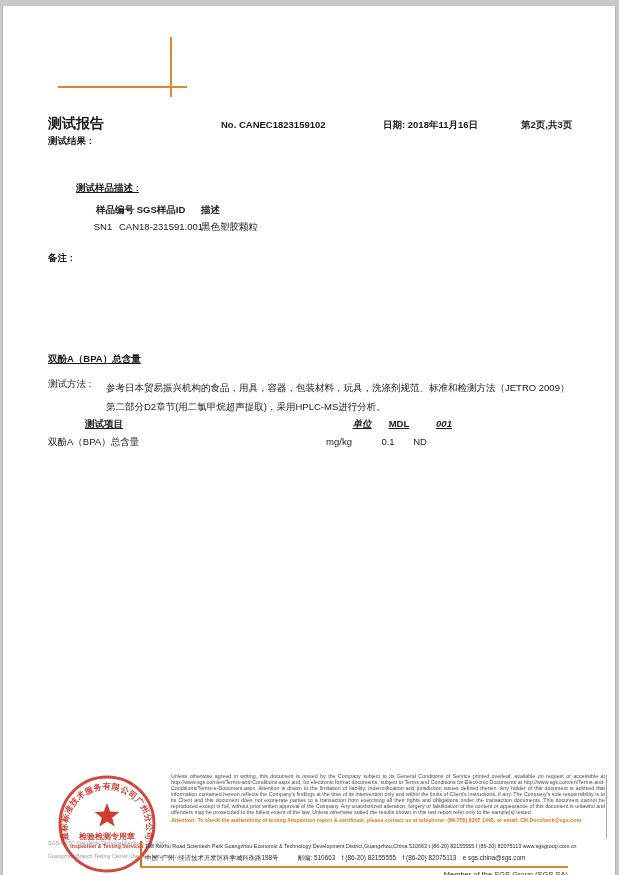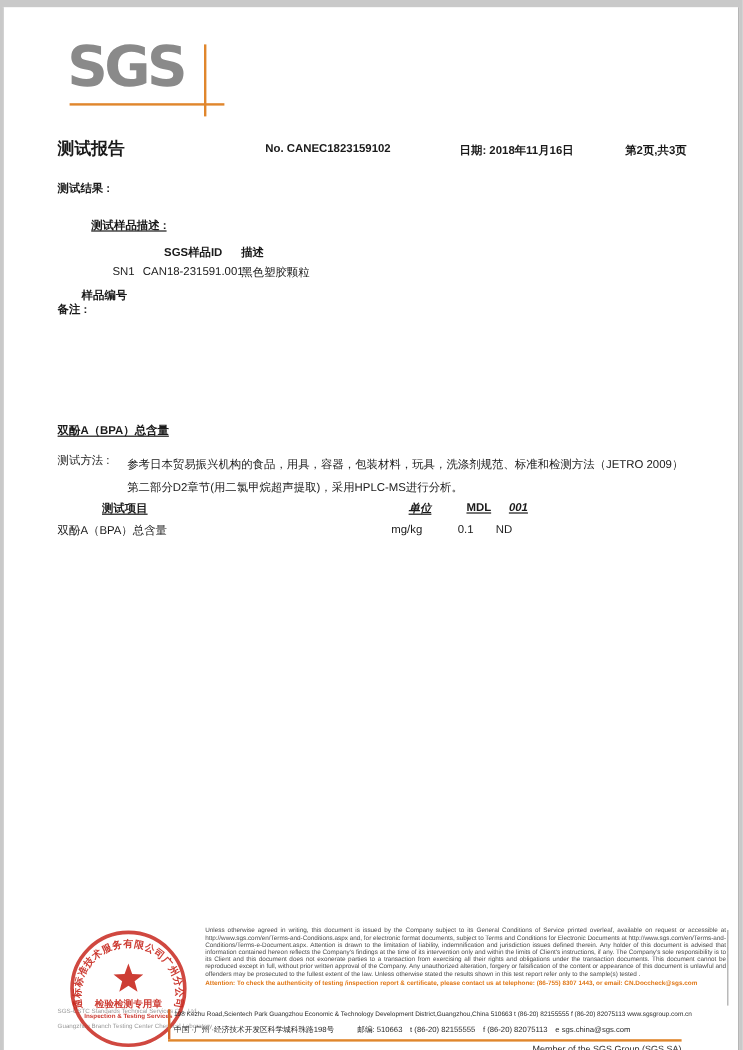--- a/index.html
+++ b/index.html
@@ -25,21 +25,21 @@
   .doc-title { font-size:14px; font-weight:bold; }
   .hdr { font-size:9.5px; font-weight:bold; }
   .b { font-weight:bold; }
   .u { text-decoration:underline; }
   .body-txt { font-size:9.5px; }
   .center { transform:translateX(-50%); white-space:nowrap; }
   .note-line { font-size:9.5px; height:19px; }
   .method { font-size:9.5px; line-height:19px; width:465px; }
   .tbl-hdr { font-size:9.5px; font-weight:bold; text-decoration:underline;padding-left:24px; }
   .tbl-val { font-size:9.5px; }
-  .italic { font-style:italic; }
+  .italic { font-style:italic;margin-left:12px; }
   .legal-block { width:434px; }
   .legal {
     font-size:5.3px; line-height:5.95px; color:#4a4a4a;
     text-align:justify;
   }
   .attention {
     font-size:5.3px; line-height:6px; color:#e07818; font-weight:bold;
     margin-top:1px;
   }
   .company-line { font-size:5.2px; color:#9a9a9a; line-height:6.5px; white-space:nowrap; }
@@ -47,35 +47,34 @@
   .addr2 { font-size:6.4px; color:#2a2a2a; white-space:nowrap; }
   .member { font-size:7.5px; color:#2a2a2a; text-align:right; width:428px; }
   .vline-right { width:1px; background:#a8a8a8; }
   .addr-divider { width:2px; background:#d4672a; }
 </style>
 </head>
 <body>
 
 <div class="page">
 
-  <div class="abs logo-text" style="left:53px; top:27px;">SGS</div>
   <div class="abs orange" style="left:55px; top:80px; width:129px; height:2px;"></div>
   <div class="abs orange" style="left:167px; top:31px; width:2px; height:60px;"></div>
 
   <div class="abs doc-title" style="left:45px; top:109px;">测试报告</div>
   <div class="abs hdr" style="left:218px; top:113px;">No. CANEC1823159102</div>
   <div class="abs hdr" style="left:380px; top:113px;">日期: 2018年11月16日</div>
   <div class="abs hdr" style="left:518px; top:113px;">第2页,共3页</div>
 
-  <div class="abs body-txt b" style="left:45px; top:145px;">测试结果 :</div>
+  <div class="abs body-txt b" style="left:45px; top:129px;">测试结果 :</div>
 
   <div class="abs body-txt b u" style="left:45px; top:176px;padding-left:28px;">测试样品描述 :</div>
 
   <div>
-    <div class="abs tbl-val b center" style="left:84px; top:198px;margin-top:36px;">样品编号</div>
+    <div class="abs tbl-val b center" style="left:112px; top:198px;">样品编号</div>
     <div class="abs tbl-val b center" style="left:158px; top:198px;">SGS样品ID</div>
     <div class="abs tbl-val b" style="left:198px; top:198px;">描述</div>
     <div class="abs tbl-val center" style="left:100px; top:215px;">SN1</div>
     <div class="abs tbl-val center" style="left:158px; top:215px;">CAN18-231591.001</div>
     <div class="abs tbl-val" style="left:198px; top:215px;">黑色塑胶颗粒</div>
   </div>
 
   <div class="abs body-txt b" style="left:45px; top:246px;">备注 :</div>
 
   <div class="abs body-txt b u" style="left:45px; top:347px;">双酚A（BPA）总含量</div>

